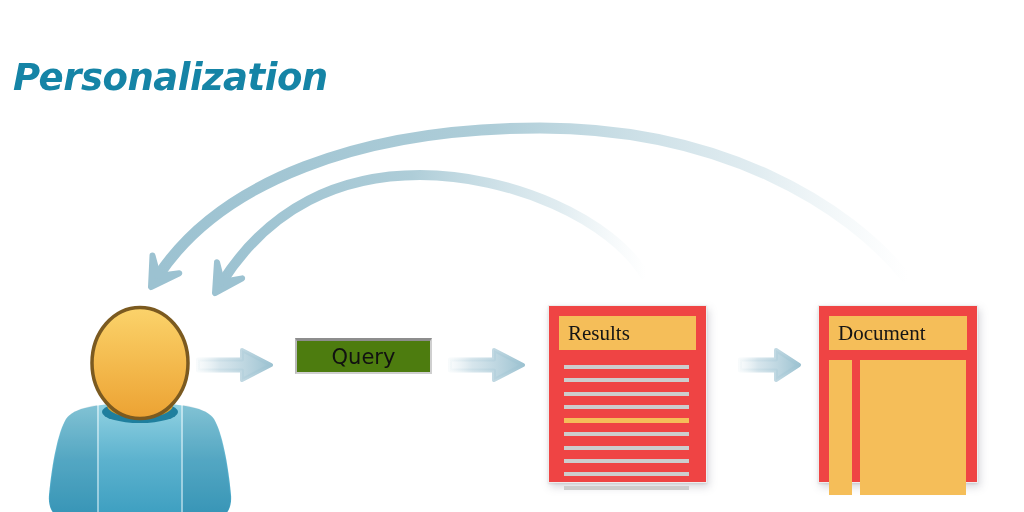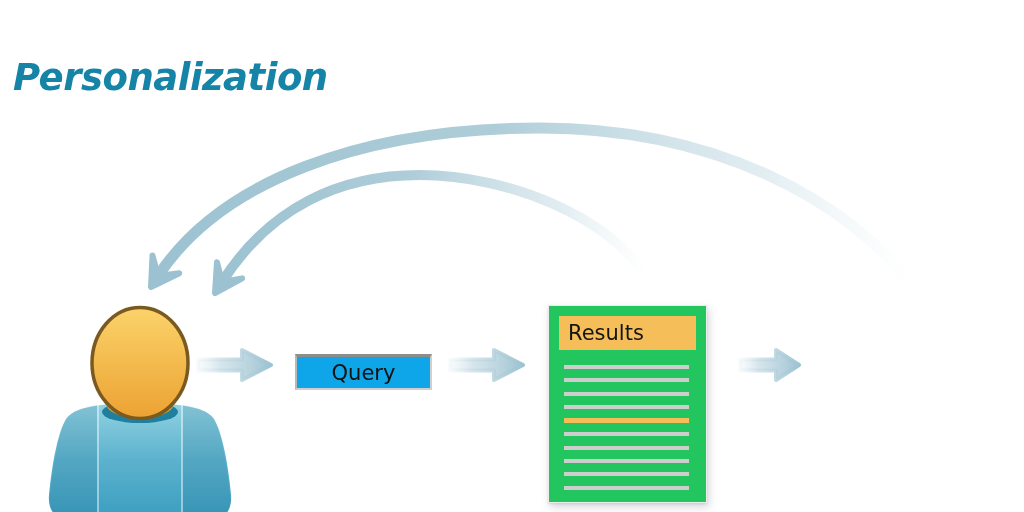--- a/index.html
+++ b/index.html
@@ -14,34 +14,35 @@
   .title{
     position:absolute;left:13px;top:24px;
     font-size:37px;font-style:italic;font-weight:600;
     letter-spacing:-0.5px;
     color:var(--title-teal,#1584A6);
     margin:0;
   }
   .arrow-layer{position:absolute;left:0;top:0;width:1024px;height:512px;pointer-events:none;}
   .person-wrap{position:absolute;left:45px;top:270px;width:190px;height:236px;}
   .query-box{
-    position:absolute;left:295px;top:322px;width:137px;height:36px;
-    background:#0ea5e9;box-sizing:border-box;
+    position:absolute;left:295px;top:306px;width:137px;height:36px;
+    background:#4d7c0f;box-sizing:border-box;
     border-top:3px solid #8d8d8d;
     border-left:2px solid #b9b9b9;
     border-right:2px solid #cfcfcf;
     border-bottom:2px solid #cfcfcf;
     display:flex;align-items:center;justify-content:center;
     font-size:21px;color:#111;
   }
   .card{
-    position:absolute;top:273px;height:198px;
-    background:#22c55e;box-sizing:border-box;
+    position:absolute;top:273px;height:178px;
+    background:#ef4444;box-sizing:border-box;
     border:1px solid #ededed;
     box-shadow:2px 4px 8px rgba(110,110,130,0.28), 0 1px 2px rgba(0,0,0,0.10);
+    font-family:Liberation Serif, serif;
   }
   .card.results{left:548px;width:159px;}
   .card.document{left:818px;width:160px;}
   .card-header{
     margin:10px 10px 0 10px;height:34px;
     background:var(--accent-orange,#F5BE59);
     display:flex;align-items:center;
     padding-left:9px;box-sizing:border-box;
     font-size:21px;color:#151515;
   }
@@ -157,14 +158,23 @@
         <div class="rline"></div>
         <div class="rline orange"></div>
         <div class="rline"></div>
         <div class="rline"></div>
         <div class="rline"></div>
         <div class="rline"></div>
         <div class="rline"></div>
       </div>
   </div>
 
+  <div class="card document">
+    <div class="card-header">
+      <span>Document</span>
+    </div>
+    <div class="doc-body">
+      <div class="doc-col-narrow"></div>
+      <div class="doc-col-wide"></div>
+    </div>
+  </div>
 
 </div>
 
 </body></html>

